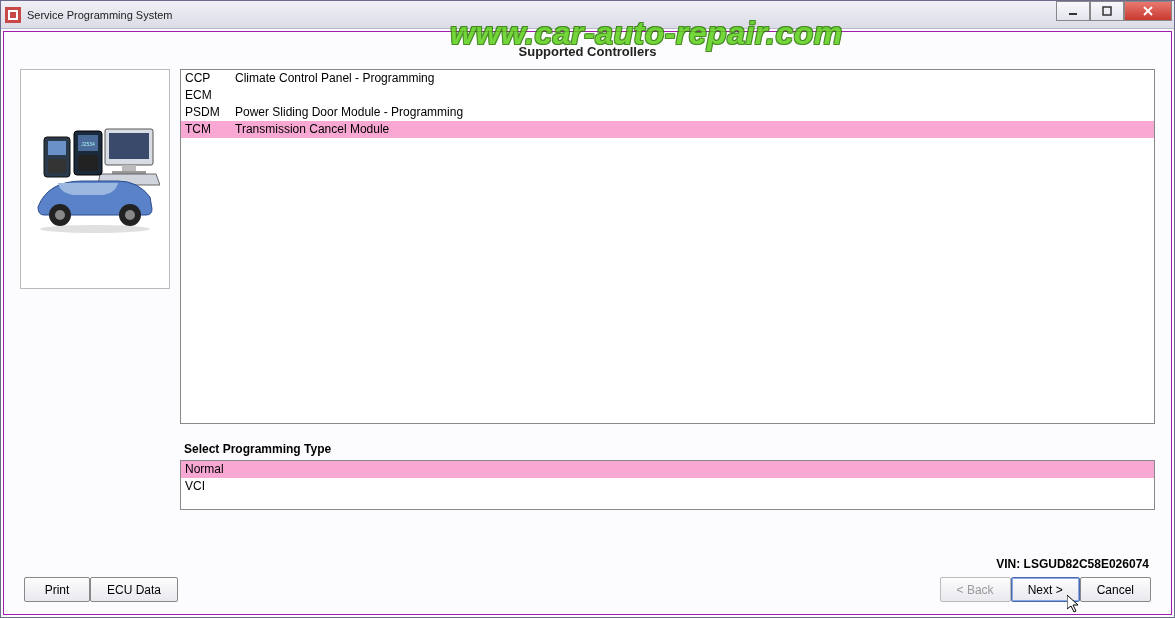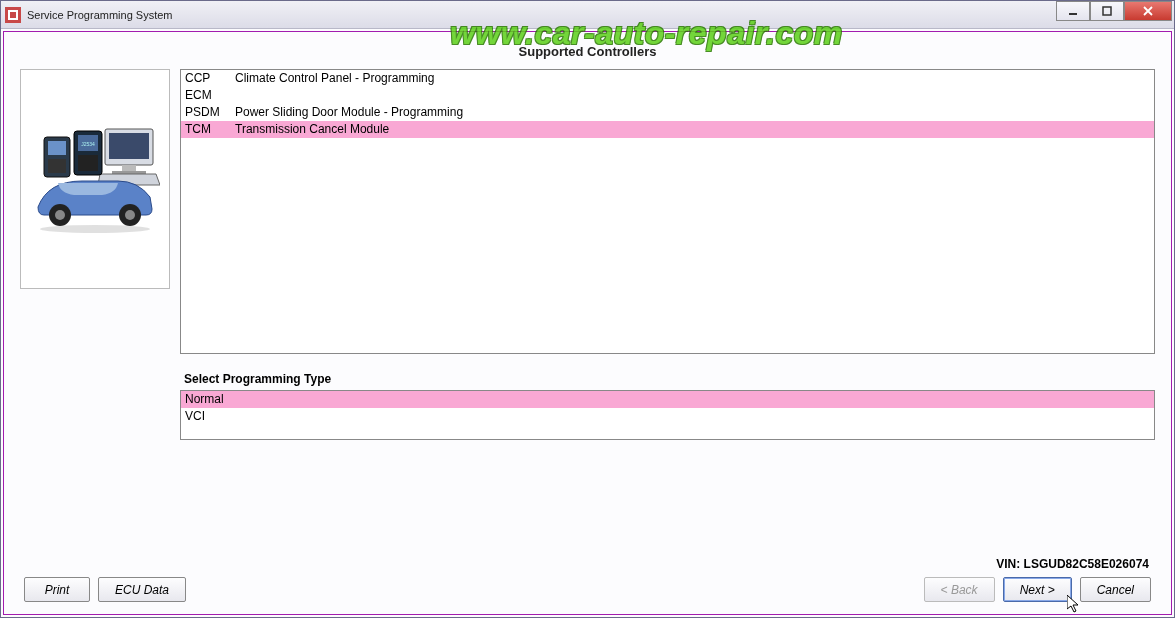--- a/index.html
+++ b/index.html
@@ -129,42 +129,40 @@
     .panel-label {
       font-weight: bold;
       font-size: 12px;
       padding: 4px 0 4px 4px;
     }
     .listbox {
       border: 1px solid #888;
       background: #fff;
       overflow: hidden;
     }
-    .listbox.controllers { height: 285px; }
+    .listbox.controllers { height: 355px; }
     .listbox.progtype { height: 50px; }
     .list-row {
       display: flex;
       padding: 1px 4px;
       font-size: 12px;
       line-height: 15px;
     }
     .list-row.selected { background: #f9a8d4; }
     .col-code { width: 50px; }
     .col-desc { flex: 1; }
     .vin-row {
       text-align: right;
       font-weight: bold;
       font-size: 12px;
       padding: 6px 14px 2px 0;
     }
     .button-bar {
       display: flex;
       padding: 4px 12px 8px 12px;
-      gap: 8px;
-      font-style: italic;
     }
     .button-bar .spacer { flex: 1; }
     .btn {
       height: 25px;
       padding: 0 16px;
       border: 1px solid #888;
       background: linear-gradient(to bottom, #fdfdfe, #e8e8ee);
       font-size: 12px;
       cursor: default;
       border-radius: 2px;

